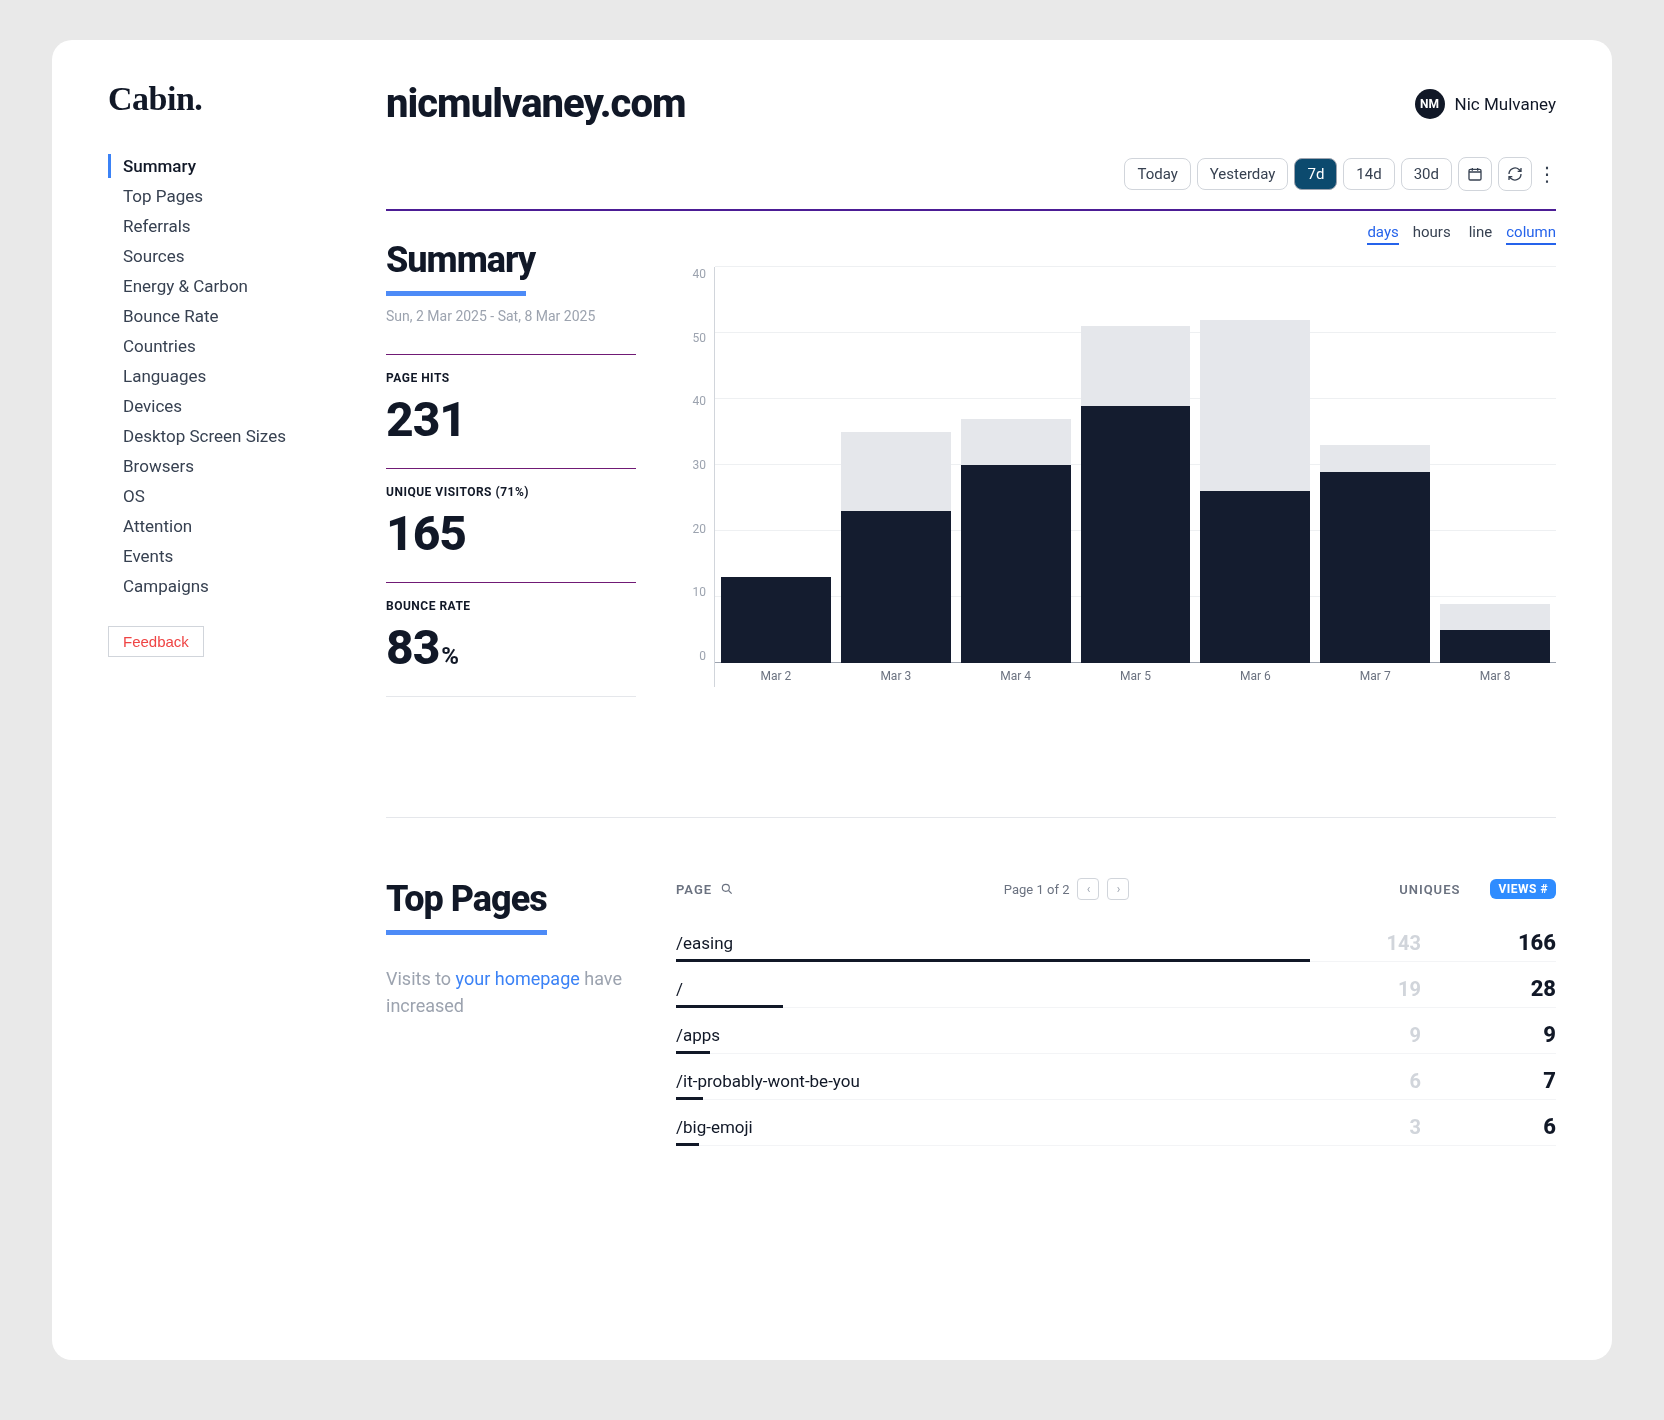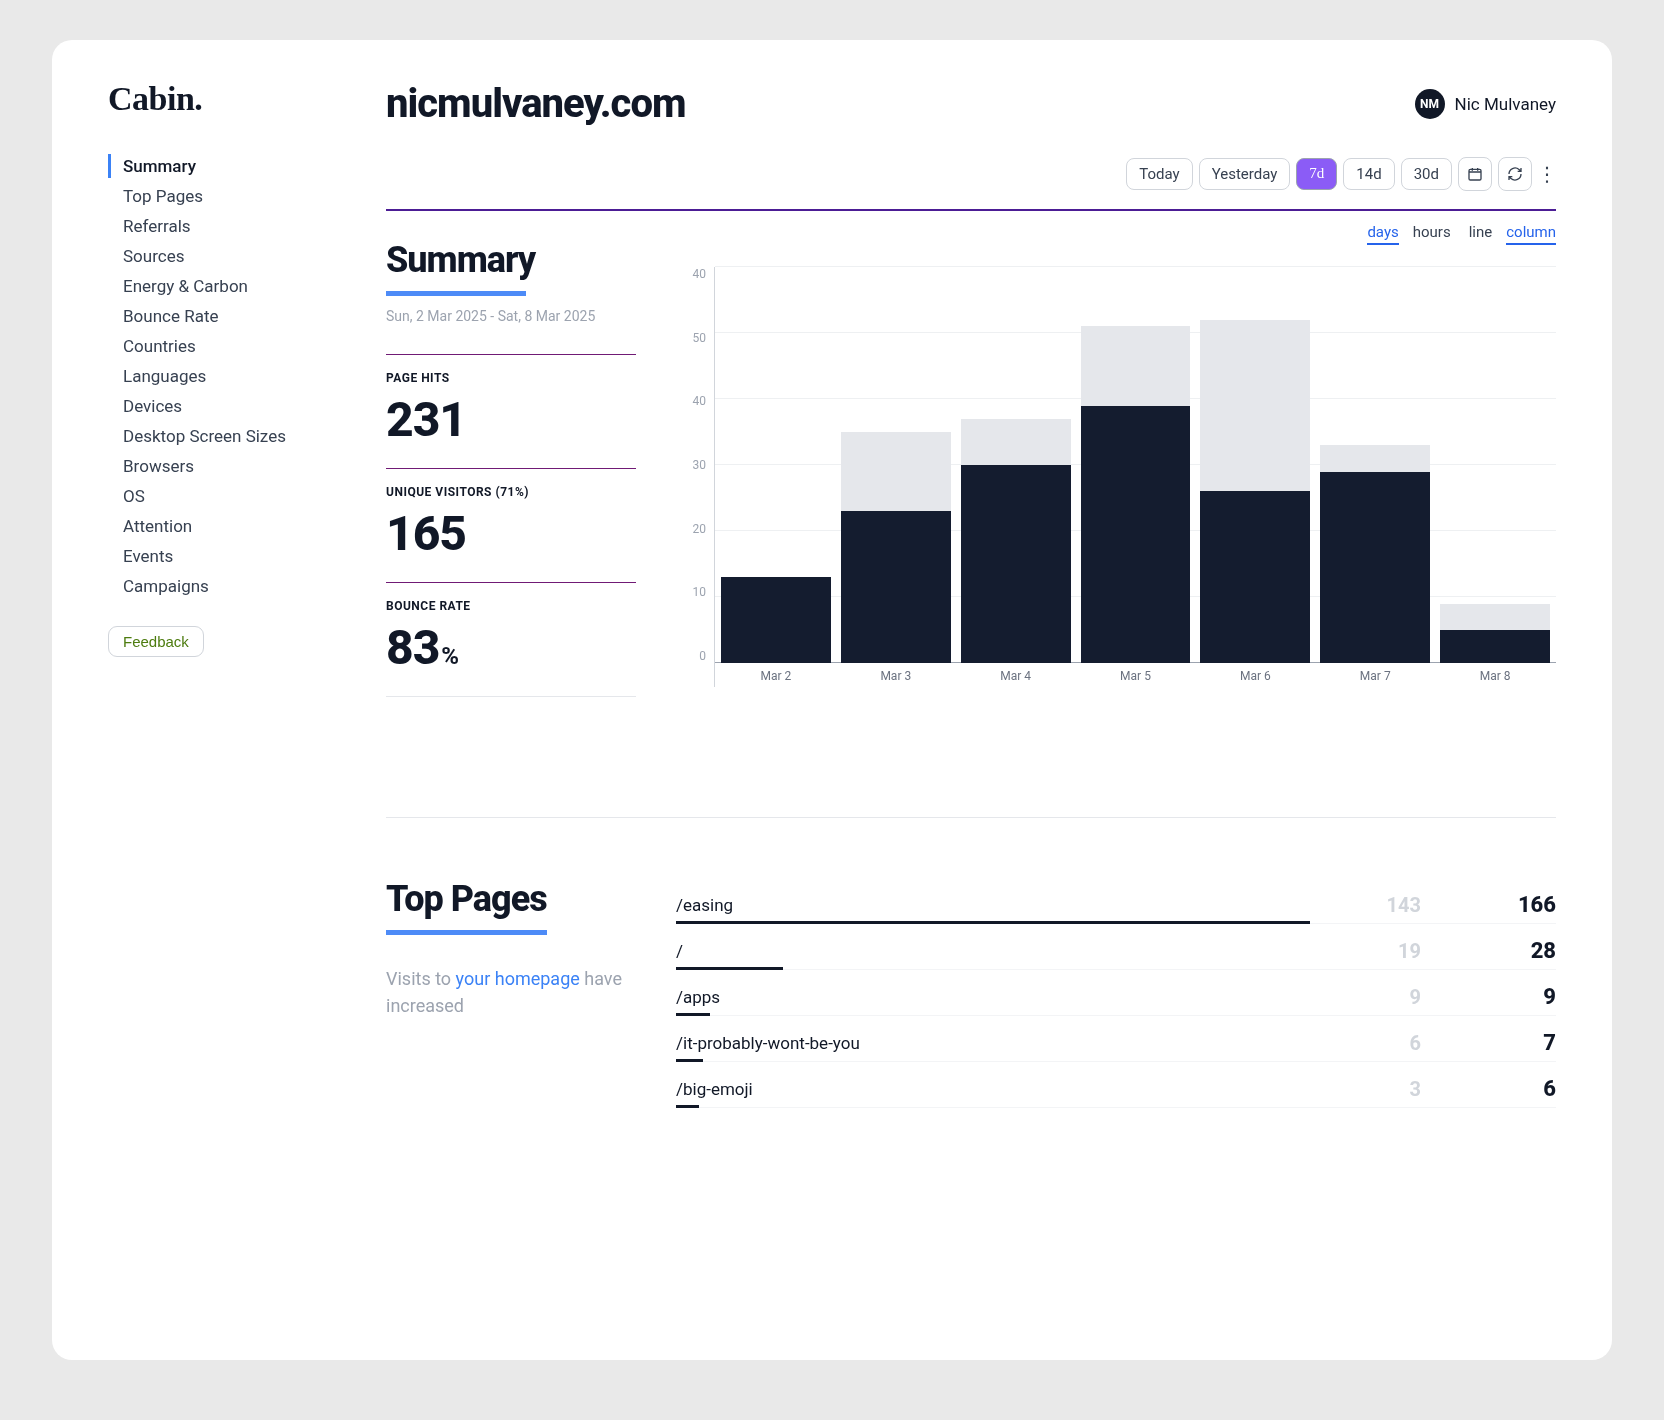--- a/index.html
+++ b/index.html
@@ -40,23 +40,23 @@
     .nav-item.active {
       border-left-color: #3b82f6;
       color: #111827;
       font-weight: 500;
     }
     .feedback-btn {
       margin-top: 28px;
       display: inline-block;
       padding: 6px 14px;
       border: 1px solid #d1d5db;
-      border-radius: 9px;
+      border-radius: 0;
       font-size: 15px;
-      color: #4d7c0f;
+      color: #ef4444;
       background: #fff;
       cursor: pointer;
     }
     
     .main { flex: 1; min-width: 0; }
     .header {
       display: flex;
       justify-content: space-between;
       align-items: center;
       margin-bottom: 30px;
@@ -80,21 +80,21 @@
     }
     .pill {
       border: 1px solid #d1d5db;
       border-radius: 8px;
       padding: 6px 12px;
       font-size: 15px;
       background: #fff;
       cursor: pointer;
       color: #374151;
     }
-    .pill.active { background: #8b5cf6; color: #fff; border-color: #9ca3af; font-family: Liberation Serif, serif; }
+    .pill.active { background: #0c4a6e; color: #fff; border-color: #9ca3af; }
     .icon-btn {
       width: 34px; height: 34px;
       border: 1px solid #d1d5db;
       border-radius: 8px;
       display: flex; align-items: center; justify-content: center;
       background: #fff; cursor: pointer;
       color: #374151;
     }
     .kebab { width: 18px; display:flex; align-items:center; justify-content:center; cursor:pointer; font-size:20px; color:#374151; }
     
@@ -365,20 +365,42 @@
     <div class="divider"></div>
 
     <section class="tp-section">
       <div class="tp-left">
         <h2 class="section-title" style="width:auto;">Top Pages</h2>
         <p class="tp-note">
           <span>Visits to </span><span class="link">your homepage</span><span> have increased</span>
         </p>
       </div>
       <div class="tp-right">
+        <div class="tp-header">
+          <div class="tp-header-left">
+            <span>PAGE</span>
+            <svg width="14" height="14" viewBox="0 0 24 24" fill="none" stroke="currentColor" stroke-width="2">
+                <circle cx="10" cy="10" r="6"></circle>
+                <path d="M20 20l-5-5"></path>
+              </svg>
+          </div>
+          <div class="tp-header-mid">
+            <span>Page 1 of 2</span>
+            <div class="pager-btn">
+                <span>‹</span>
+              </div>
+            <div class="pager-btn">
+                <span>›</span>
+              </div>
+          </div>
+          <div class="tp-header-right">
+            <span>UNIQUES</span>
+            <span class="views-badge">VIEWS #</span>
+          </div>
+        </div>
         <div id="tp-rows">
             <div class="tp-row">
               <div class="tp-path">/easing</div>
               <div class="tp-nums">
                 <div class="tp-uniq">143</div>
                 <div class="tp-views">166</div>
               </div>
               <div class="tp-bar" style="width: 72%;"></div>
             </div>
             <div class="tp-row">

